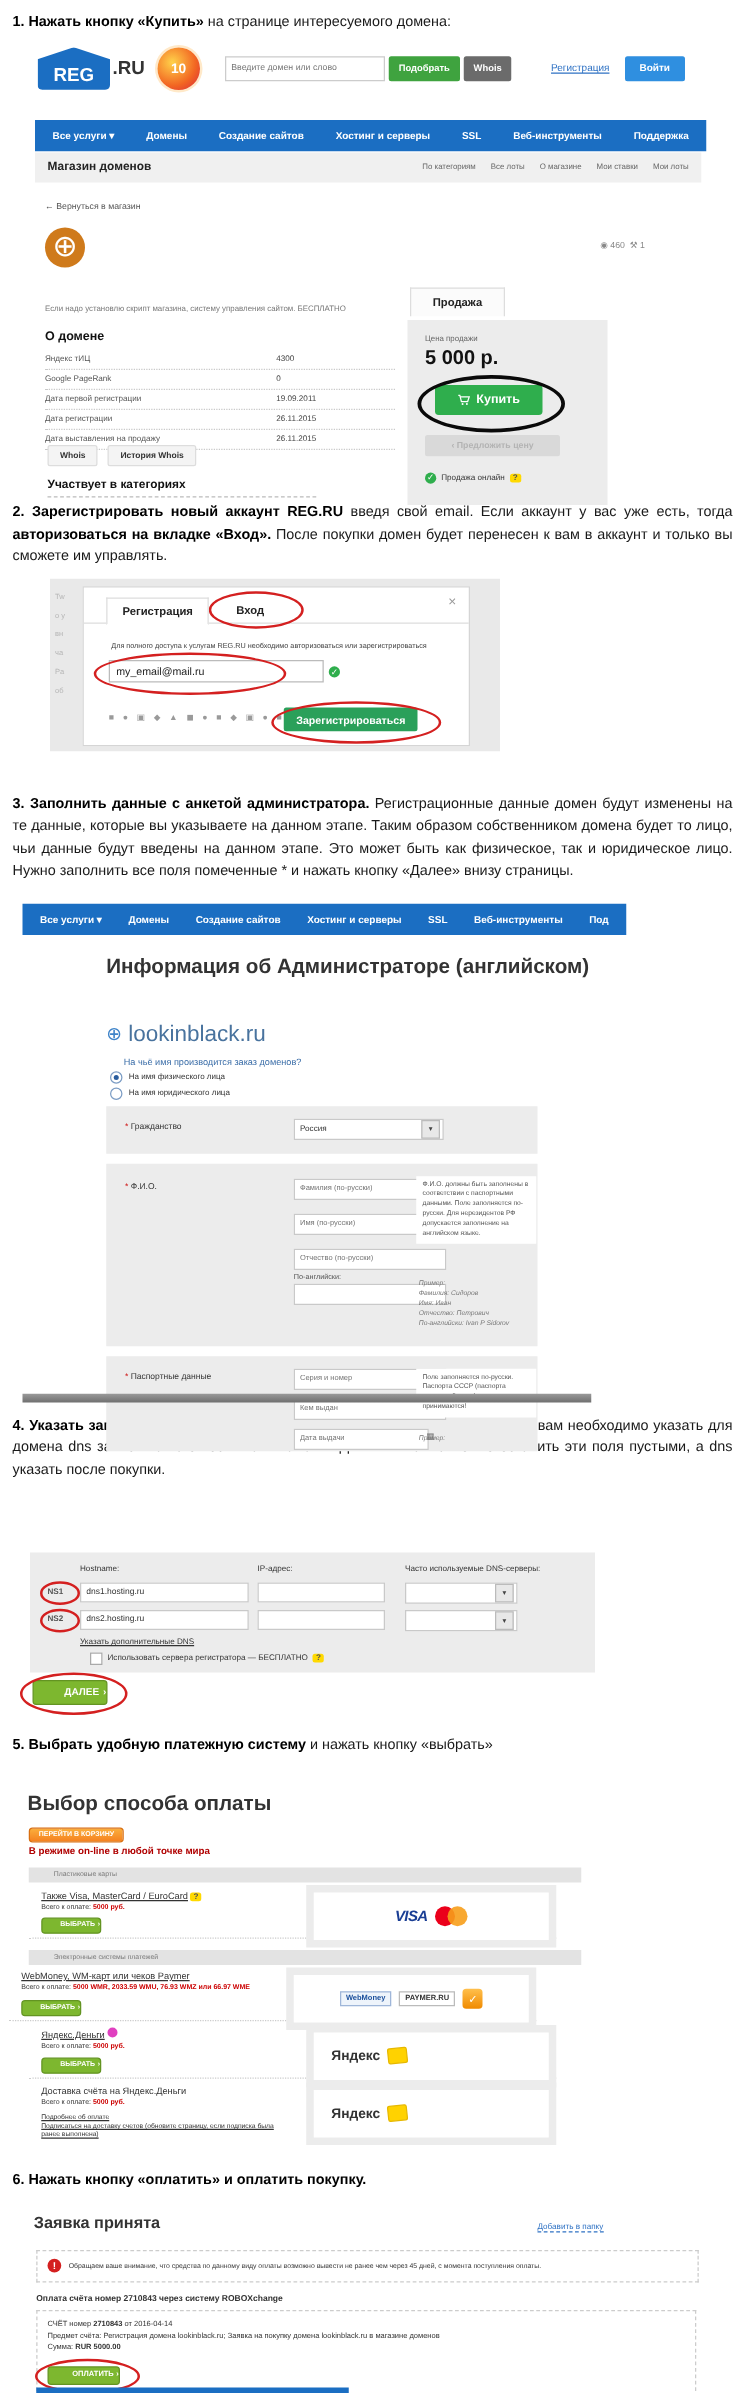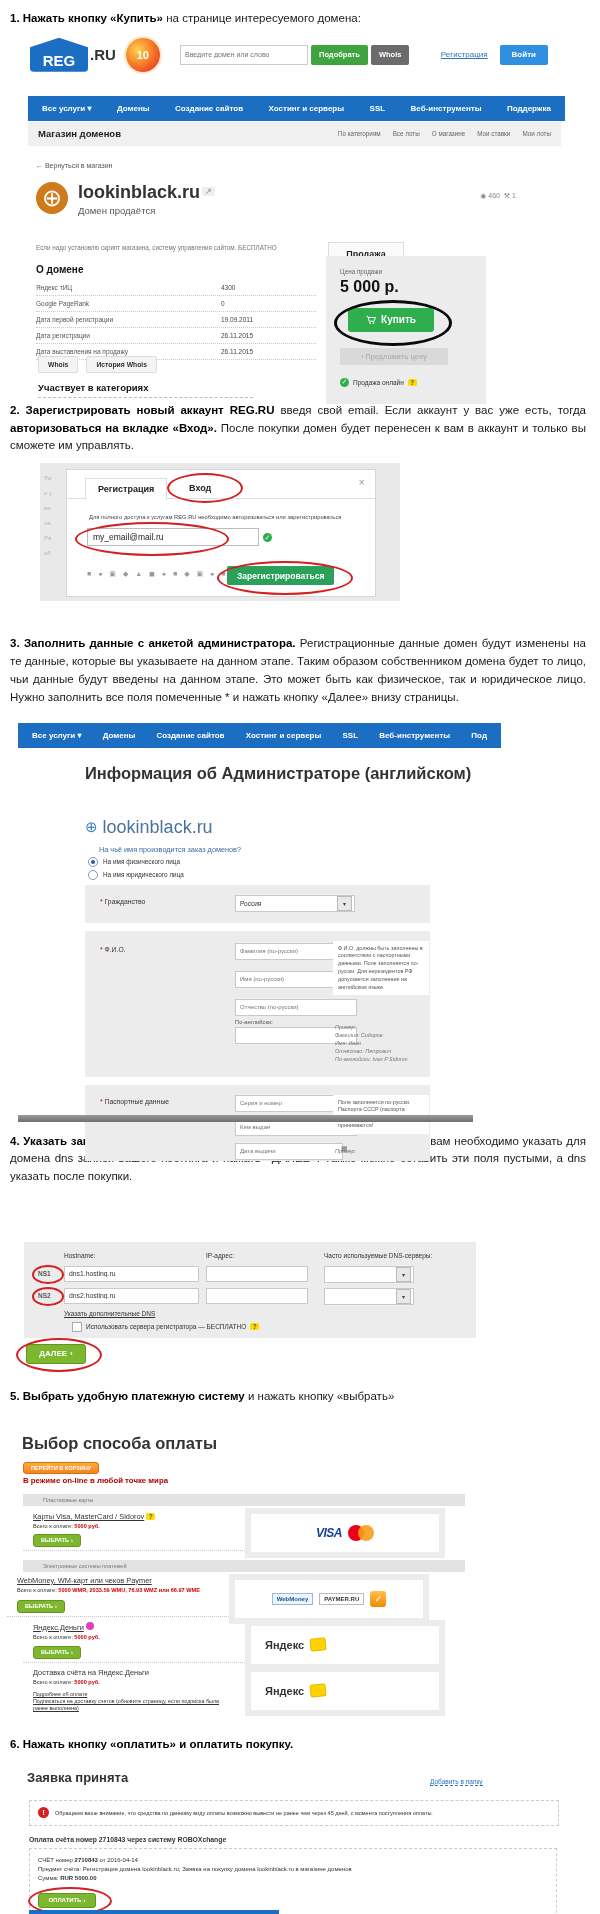--- a/index.html
+++ b/index.html
@@ -76,21 +76,21 @@
   .exampletext{position:absolute;font-size:5.4px;color:#777;font-style:italic;line-height:1.5;}
   .winstrip{position:absolute;height:7px;background:linear-gradient(#9a9a9a,#6f6f6f);}
   
   .shot4{margin:46px 0 0 0;width:600px;height:132px;font-size:7px;}
   .dnsbox{position:absolute;left:24px;top:10px;width:452px;height:96px;background:#ececec;}
   .dnshead{font-size:6.5px;color:#333;}
   .nsbadge{font-size:6.5px;color:#555;font-weight:bold;}
   .dnsinput{background:#fff;border:1px solid #c9c9c9;height:14px;font-size:6.8px;color:#333;padding:0 4px;}
   .dnslink{font-size:6.5px;color:#333;text-decoration:underline;}
   .chkbox{width:8px;height:8px;border:1px solid #aaa;background:#fff;display:inline-block;}
-  .btn-lime{background:#7db72f;border:1px solid #639422;color:#fff;font-weight:bold;border-radius:3px;display:inline-flex;align-items:center;justify-content:center;}
+  .btn-lime{background:#7db72f;border:1px solid #639422;color:#fff;font-weight:bold;border-radius:3px;display:inline-flex;align-items:center;justify-content:flex-end;}
   .btn-next{width:58px;height:18px;font-size:8px;gap:3px;}
   
   .shot5{margin:26px 0 0 0;width:600px;height:288px;font-size:7px;}
   .h-pay{font-size:16.5px;font-weight:bold;color:#333;}
   .btn-cart{background:linear-gradient(#fbae3c,#f58220);border:1px solid #d96f10;color:#fff;font-weight:bold;font-size:5.6px;padding:2px 7px;border-radius:3px;}
   .rednote{font-size:7.8px;font-weight:bold;color:#b00000;}
   .secbar{background:#e3e3e3;height:12px;display:flex;align-items:center;padding-left:20px;font-size:5.5px;color:#777;}
   .paylink{font-size:7.4px;color:#333;text-decoration:underline;}
   .paytotal{font-size:5.6px;color:#333;}
   .payprice{color:#c00;font-weight:bold;}
@@ -167,35 +167,30 @@
       <span>Мои ставки</span>
       <span>Мои лоты</span>
     </span>
   </div>
   <div class="abs backlink" style="left:8px;top:128px;"><span>←</span> <span>Вернуться в магазин</span></div>
 
   <div class="abs" style="left:8px;top:148px;display:flex;gap:10px;">
     <div class="globe-orange">
         <span>⊕</span>
       </div>
-    <div>
-      <span class="domname">lookinblack.ru</span>
-      <span class="extbox">↗</span>
-      <div class="domstatus">Домен продаётся</div>
-    </div>
   </div>
   <div class="abs counters" style="right:60px;top:158px;">
     <span>◉</span>
     <span>460</span>&nbsp;
     <span>⚒</span>
     <span>1</span>
   </div>
   <div class="abs promo" style="left:8px;top:210px;width:270px;">Если надо установлю скрипт магазина, систему управления сайтом. БЕСПЛАТНО</div>
 
-  <div class="abs saletab" style="left:300px;top:208px;">Продажа</div>
+  <div class="abs saletab" style="left:300px;top:196px;">Продажа</div>
   <div class="abs salepanel" style="left:298px;top:222px;">
     <div class="abs pricelabel" style="left:14px;top:12px;">Цена продажи</div>
     <div class="abs priceval" style="left:14px;top:22px;">5 000 р.</div>
     <div class="abs btn btn-buy" style="left:22px;top:52px;">
       <svg viewBox="0 0 16 16" width="10" height="10">
           <path d="M1 2h2l2 8h8l2-6H4" fill="none" stroke="#fff" stroke-width="1.6"></path>
           <circle cx="6.5" cy="13" r="1.3" fill="#fff"></circle>
           <circle cx="12" cy="13" r="1.3" fill="#fff"></circle>
         </svg>
       <span>Купить</span>
@@ -384,21 +379,21 @@
 <p class="step" style="margin-top:24px;"><b>5. Выбрать удобную платежную систему</b><span> и нажать кнопку «выбрать»</span></p>
 
 <div class="shot shot5">
   <div class="abs h-pay" style="left:22px;top:2px;">Выбор способа оплаты</div>
   <div class="abs btn-cart" style="left:23px;top:30px;">ПЕРЕЙТИ В КОРЗИНУ</div>
   <div class="abs rednote" style="left:23px;top:44px;">В режиме on-line в любой точке мира</div>
 
   <div class="abs secbar" style="left:23px;top:62px;width:422px;">Пластиковые карты</div>
   <div class="abs payrow" style="left:23px;top:74px;width:422px;height:44px;">
     <div class="abs" style="left:10px;top:6px;">
-      <span class="paylink">Карты Visa, MasterCard / Sidorov</span>
+      <span class="paylink">Также Visa, MasterCard / EuroCard</span>
       <span class="qbadge">?</span>
       <div class="paytotal" style="margin-top:2px;"><span>Всего к оплате:</span> <span class="payprice">5000 руб.</span></div>
     </div>
     <div class="abs btn-lime btn-choose" style="left:10px;top:28px;">
         <span>ВЫБРАТЬ</span>
         <span>›</span>
       </div>
     <div class="logotile" style="left:222px;top:2px;width:188px;height:38px;">
       <div class="logoinner">
         <span class="visa">VISA</span>

